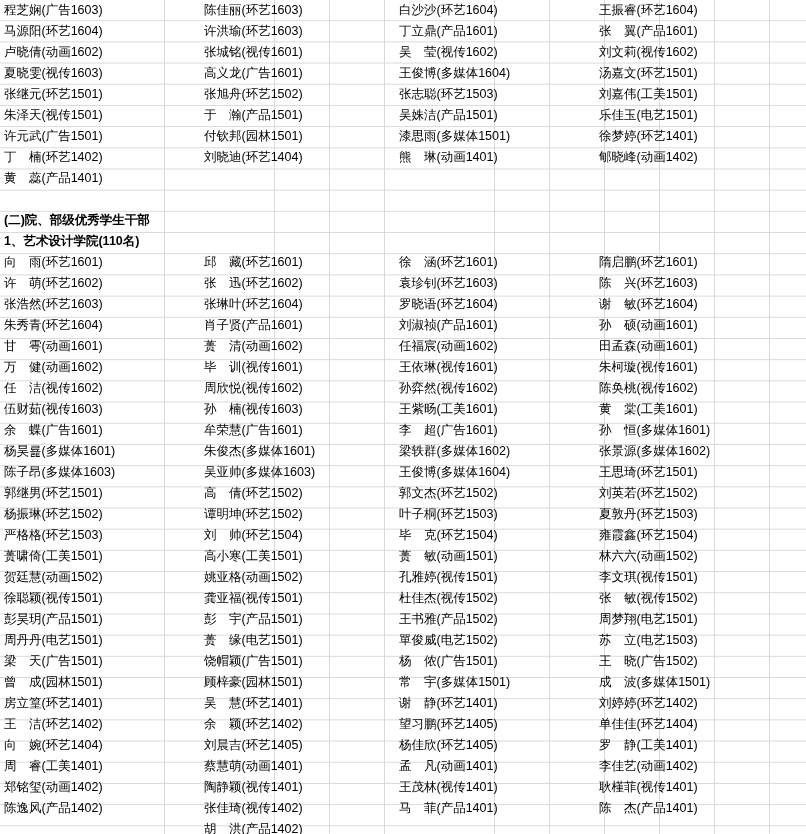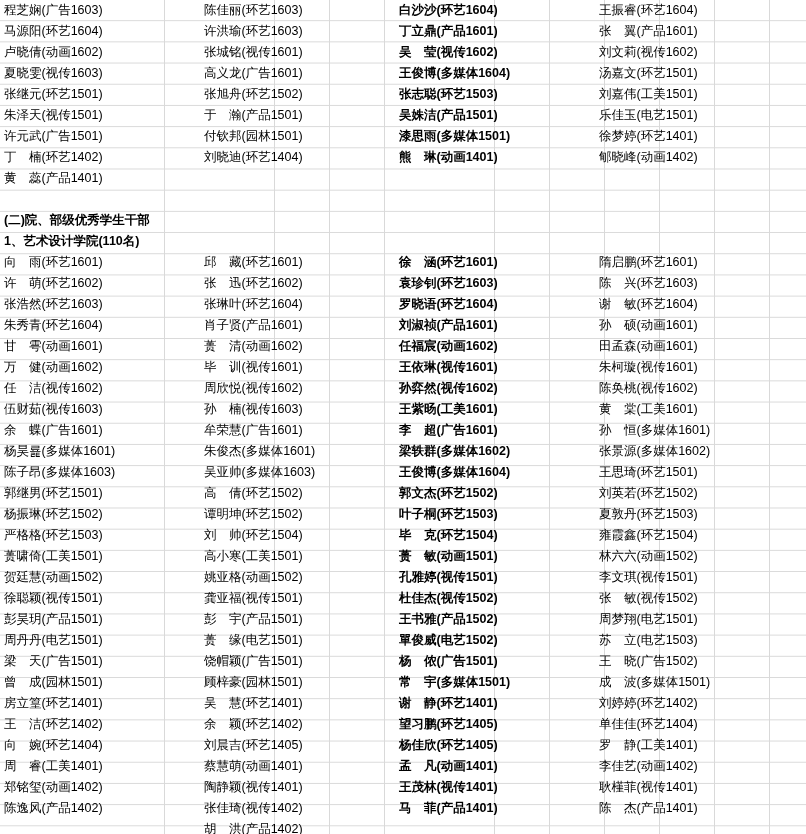--- a/index.html
+++ b/index.html
@@ -39,21 +39,21 @@
     font-size: 12.5px;
     line-height: 21px;
     height: 21px;
     padding: 0 0 0 4px;
     vertical-align: middle;
     white-space: nowrap;
     overflow: visible;
   }
   .c0 { width: 196px; margin-top: 32px; }
   .c1 { width: 191px; }
-  .c2 { width: 196px; font-weight: bold; }
+  .c2 { width: 196px; }
   .c3 { width: 223px; }
   .pad-left-1 { padding-left: 6px; }
   .section-head {
     font-size: 13px;
     font-weight: bold;
     line-height: 21px;
     height: 21px;
     padding-left: 4px;
   }
   .blank-row { height: 21px; }

